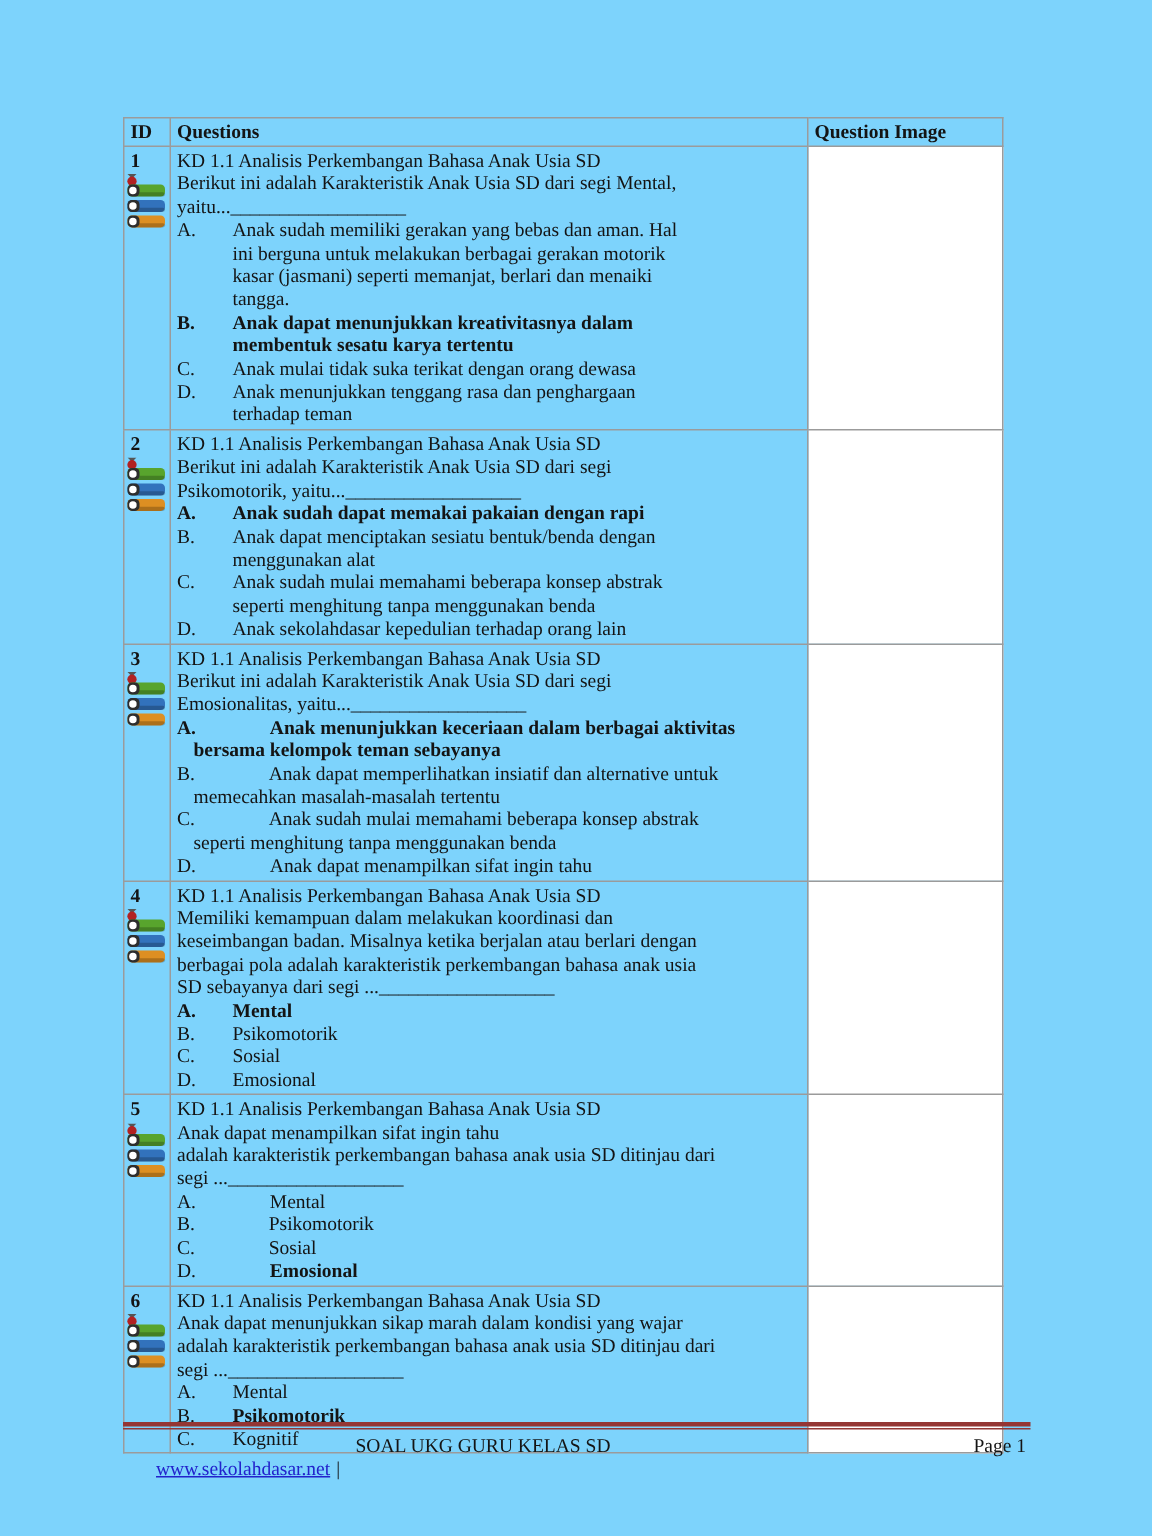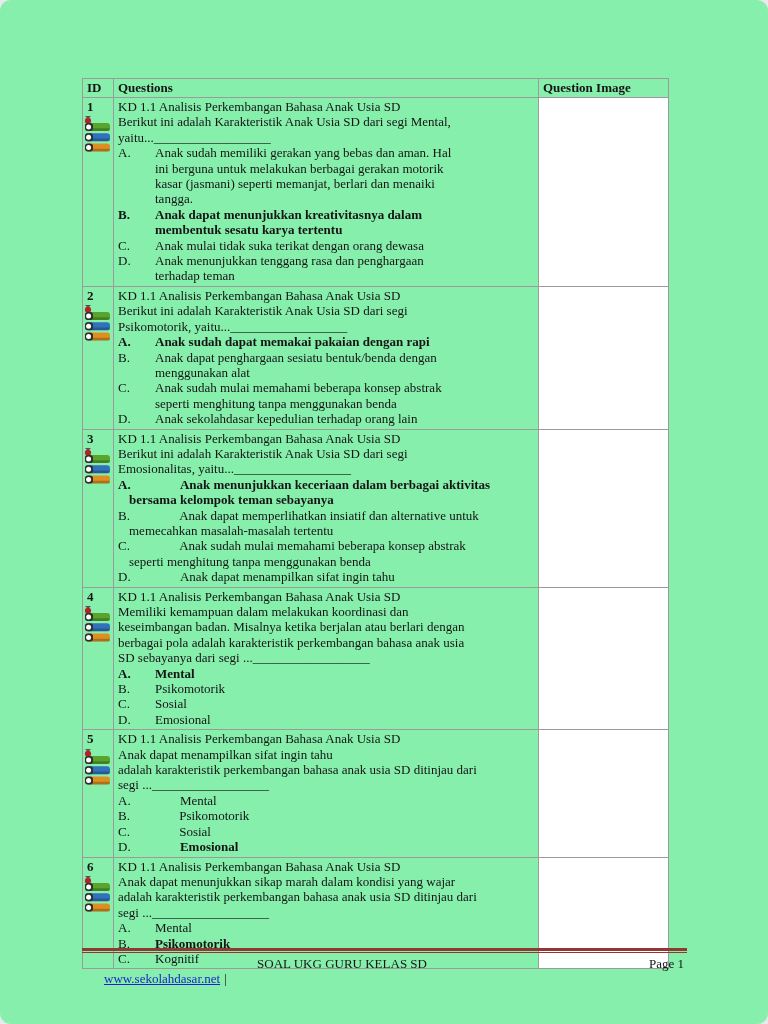--- a/index.html
+++ b/index.html
@@ -19,27 +19,27 @@
   .opt-compact{padding-left:11px;text-indent:-11px;line-height:15.4px;}
   .opt-compact .otext{white-space:pre-line;margin-left:46px;}
   .b{font-weight:bold;}
   .img-cell{background:#ffffff;}
   .footer-rule{position:absolute;left:82px;top:948px;width:605px;height:5px;box-sizing:border-box;
                border-top:3px solid #943634;border-bottom:1px solid #943634;}
   .footer{position:absolute;left:82px;top:956px;width:605px;height:18px;font-size:13px;}
   .f-left{position:absolute;left:3px;top:15px;margin-left:19px;}
   .flink{color:#2222cc;text-decoration:underline;cursor:pointer;}
   .f-sep{margin-left:4px;color:#141414;}
-  .f-center{position:absolute;left:260px;top:0;transform:translateX(-50%);white-space:nowrap;}
+  .f-center{position:absolute;left:240px;top:0;transform:translateX(-50%);white-space:nowrap;}
   .f-right{position:absolute;right:3px;top:0;}
 </style>
 </head>
 <body>
 
-<div class="page" style="background: #86efac; border-radius: 11px;">
+<div class="page" style="background: #7dd3fc;">
   <table class="qtable">
     <colgroup>
         <col style="width:31px">
         <col style="width:425px">
         <col style="width:130px">
       </colgroup>
     <thead>
       <tr>
         <th>ID</th>
         <th>Questions</th>
@@ -118,21 +118,21 @@
           <td class="q-cell">
             <div class="para">KD 1.1 Analisis Perkembangan Bahasa Anak Usia SD</div>
             <div class="para">Berikut ini adalah Karakteristik Anak Usia SD dari segi</div>
             <div class="para">Psikomotorik, yaitu...__________________</div>
             <div class="opt-tab">
               <span class="letter b">A.</span>
               <span class="otext b">Anak sudah dapat memakai pakaian dengan rapi</span>
             </div>
             <div class="opt-tab">
               <span class="letter">B.</span>
-              <span class="otext">Anak dapat penghargaan sesiatu bentuk/benda dengan
+              <span class="otext">Anak dapat menciptakan sesiatu bentuk/benda dengan
 menggunakan alat</span>
             </div>
             <div class="opt-tab">
               <span class="letter">C.</span>
               <span class="otext">Anak sudah mulai memahami beberapa konsep abstrak
 seperti menghitung tanpa menggunakan benda</span>
             </div>
             <div class="opt-tab">
               <span class="letter">D.</span>
               <span class="otext">Anak sekolahdasar kepedulian terhadap orang lain</span>

